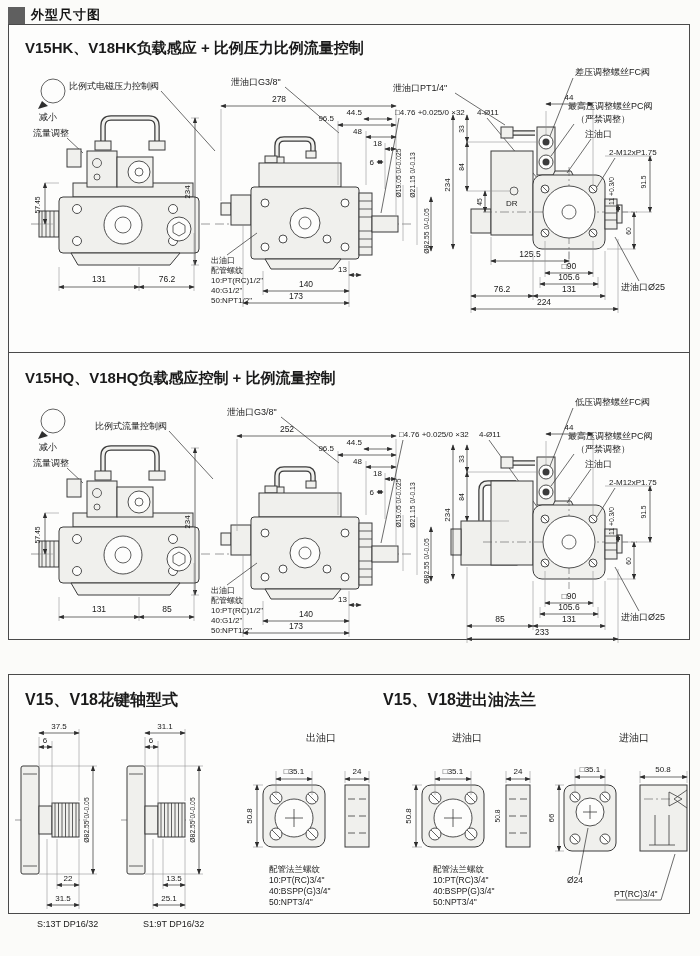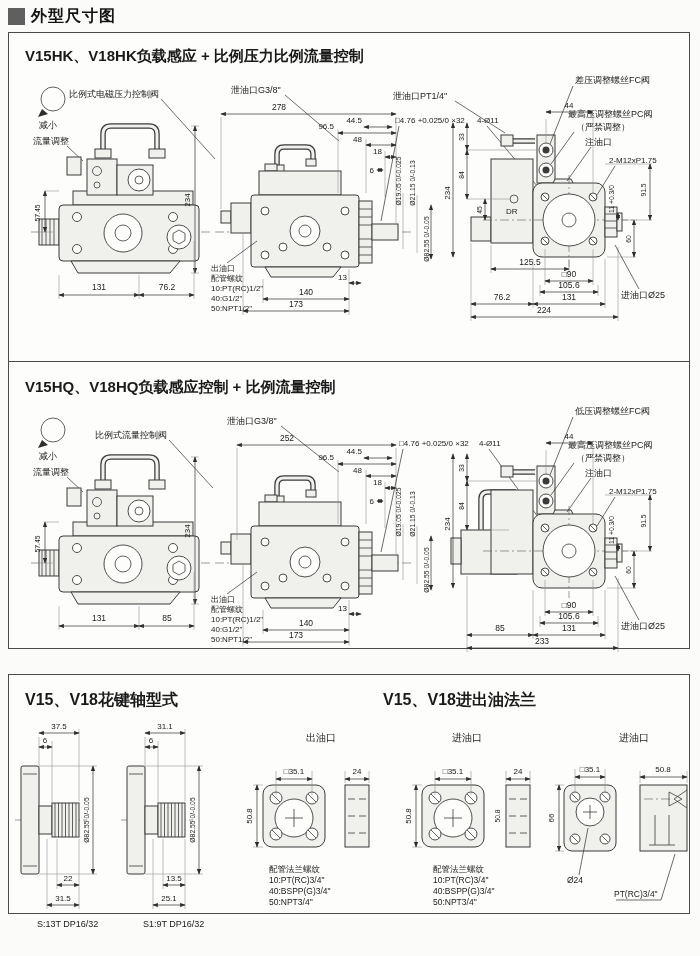--- a/index.html
+++ b/index.html
@@ -1,23 +1,23 @@
 <!DOCTYPE html>
 <html><head>
 <meta charset="utf-8">
 <style>
   html,body{margin:0;padding:0;background:#e9e9e7;}
   .page{position:relative;width:700px;height:956px;background:#fbfbf9;
         font-family:"Liberation Sans","DejaVu Sans",sans-serif;overflow:hidden;}
   .hdr{position:absolute;left:8px;top:6px;display:flex;align-items:center;gap:6px;}
   .hdr .sq{width:17px;height:17px;background:#5f5f5f;}
-  .hdr .t{font-size:16px;font-weight:bold;color:#141414;letter-spacing:1px;}
+  .hdr .t{font-size:13px;font-weight:bold;color:#141414;letter-spacing:1px;}
   .panel{position:absolute;left:8px;width:682px;background:#fdfdfc;border:1.4px solid #4a4a4a;box-sizing:border-box;}
-  #p1{top:32px;height:380px}
-  #p2{top:361px;height:288px}
+  #p1{top:24px;height:380px}
+  #p2{top:352px;height:288px}
   #p3{top:674px;height:240px}
   svg{display:block}
   svg text{font-family:"Liberation Sans","DejaVu Sans",sans-serif;fill:#1a1a1a}
   .ti{font-size:15px;font-weight:bold}
   .ts{font-size:16px;font-weight:bold}
   .t10{font-size:10px}.t9{font-size:9px}.t85{font-size:8.5px}.t8{font-size:8px}.t7{font-size:6.8px}
   .mid{text-anchor:middle}.end{text-anchor:end}
   .part{fill:#f0f0ed;stroke:#3b3b3b;stroke-width:1}
   .pw{fill:#fdfdfc;stroke:#3b3b3b;stroke-width:.9}
   .lt{fill:none;stroke:#3b3b3b;stroke-width:.8}

